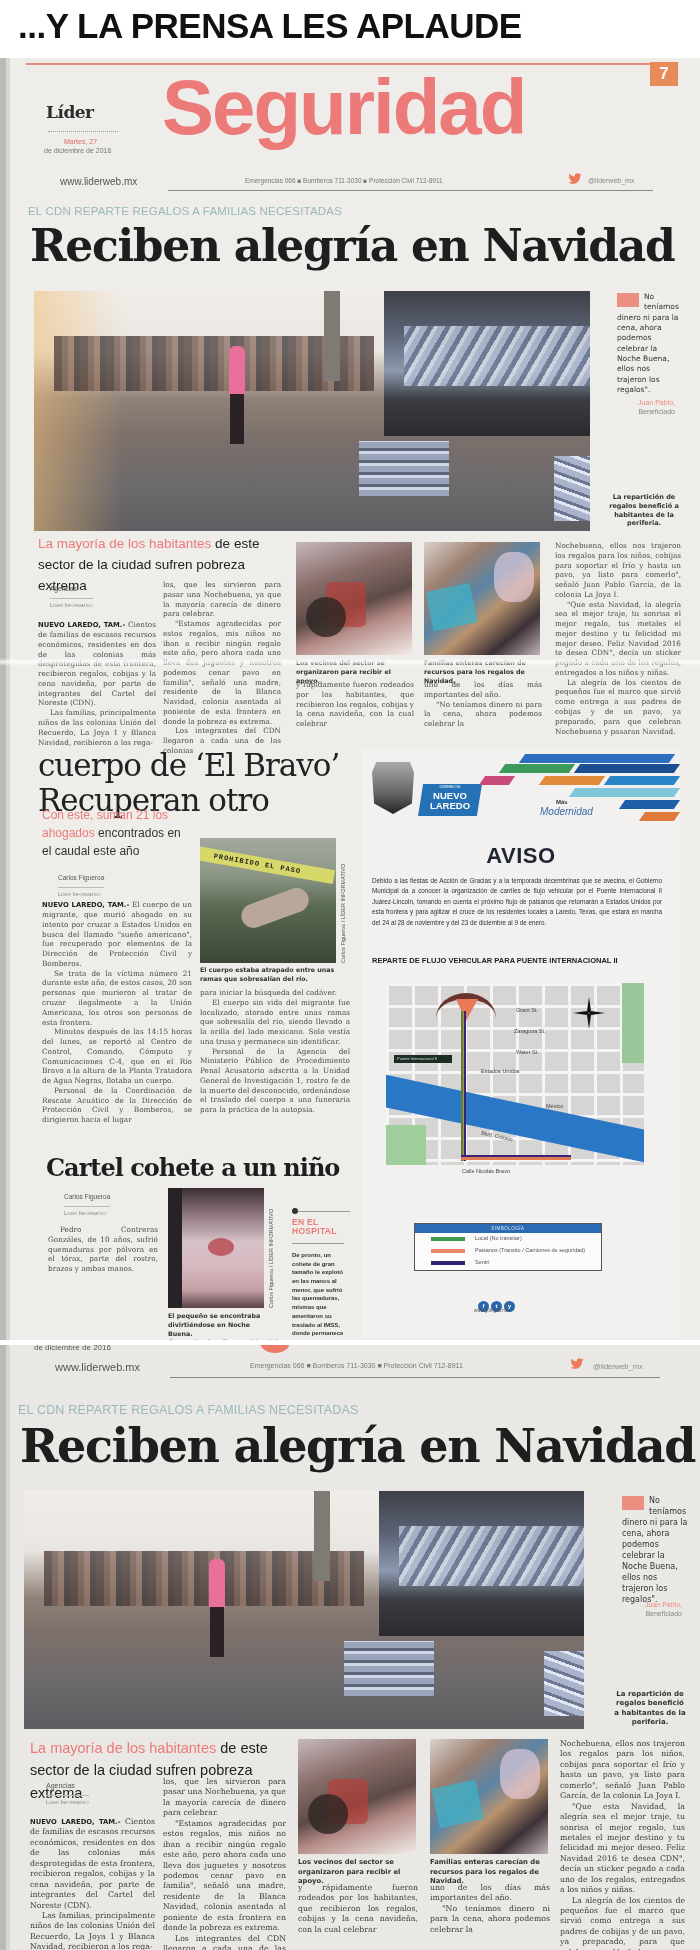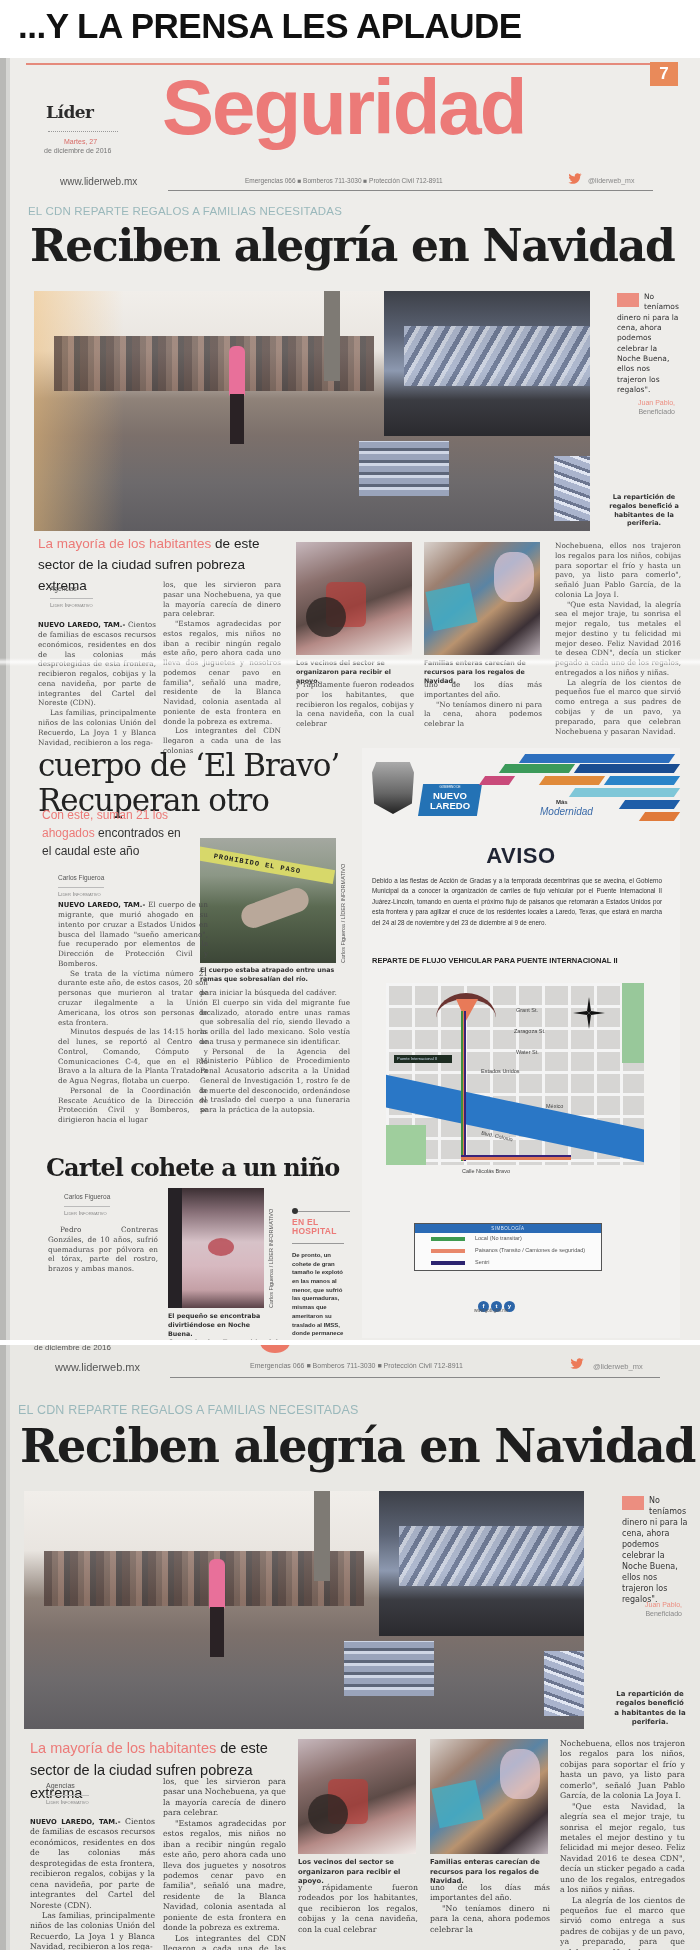--- a/index.html
+++ b/index.html
@@ -221,21 +221,21 @@
     <span>Carlos Figueroa</span>
     <span class="org">Líder Informativo</span>
   </div>
   <div class="photo photo-river" style="left:200px; top:780px; width:136px; height:125px;">
     <div class="tape">PROHIBIDO EL PASO</div>
     <div class="body"></div>
   </div>
   <div class="photo-credit-vert" style="left:340px; top:780px; height:125px;">Carlos Figueroa / LÍDER INFORMATIVO</div>
   <div class="photo-caption" style="left:200px; top:908px; width:140px;">El cuerpo estaba atrapado entre unas ramas que sobresalían del río.</div>
 
-  <div class="body-col" style="left:42px; top:842px; width:150px;margin-left:16px;">
+  <div class="body-col" style="left:42px; top:842px; width:150px;">
     <p class="first"><span class="dateline">NUEVO LAREDO, TAM.-</span><span> El cuerpo de un migrante, que murió ahogado en su intento por cruzar a Estados Unidos en busca del llamado "sueño americano", fue recuperado por elementos de la Dirección de Protección Civil y Bomberos.</span></p>
     <p>Se trata de la víctima número 21 durante este año, de estos casos, 20 son personas que murieron al tratar de cruzar ilegalmente a la Unión Americana, los otros son personas de esta frontera.</p>
     <p>Minutos después de las 14:15 horas del lunes, se reportó al Centro de Control, Comando, Cómputo y Comunicaciones C-4, que en el Río Bravo a la altura de la Planta Tratadora de Agua Negras, flotaba un cuerpo.</p>
     <p>Personal de la Coordinación de Rescate Acuático de la Dirección de Protección Civil y Bomberos, se dirigieron hacia el lugar</p>
   </div>
   <div class="body-col" style="left:200px; top:930px; width:150px;">
     <p class="first">para iniciar la búsqueda del cadáver.</p>
     <p>El cuerpo sin vida del migrante fue localizado, atorado entre unas ramas que sobresalía del río, siendo llevado a la orilla del lado mexicano. Solo vestía una trusa y permanece sin identificar.</p>
     <p>Personal de la Agencia del Ministerio Público de Procedimiento Penal Acusatorio adscrita a la Unidad General de Investigación 1, rostro fe de la muerte del desconocido, ordenándose el traslado del cuerpo a una funeraria para la práctica de la autopsia.</p>
   </div>

